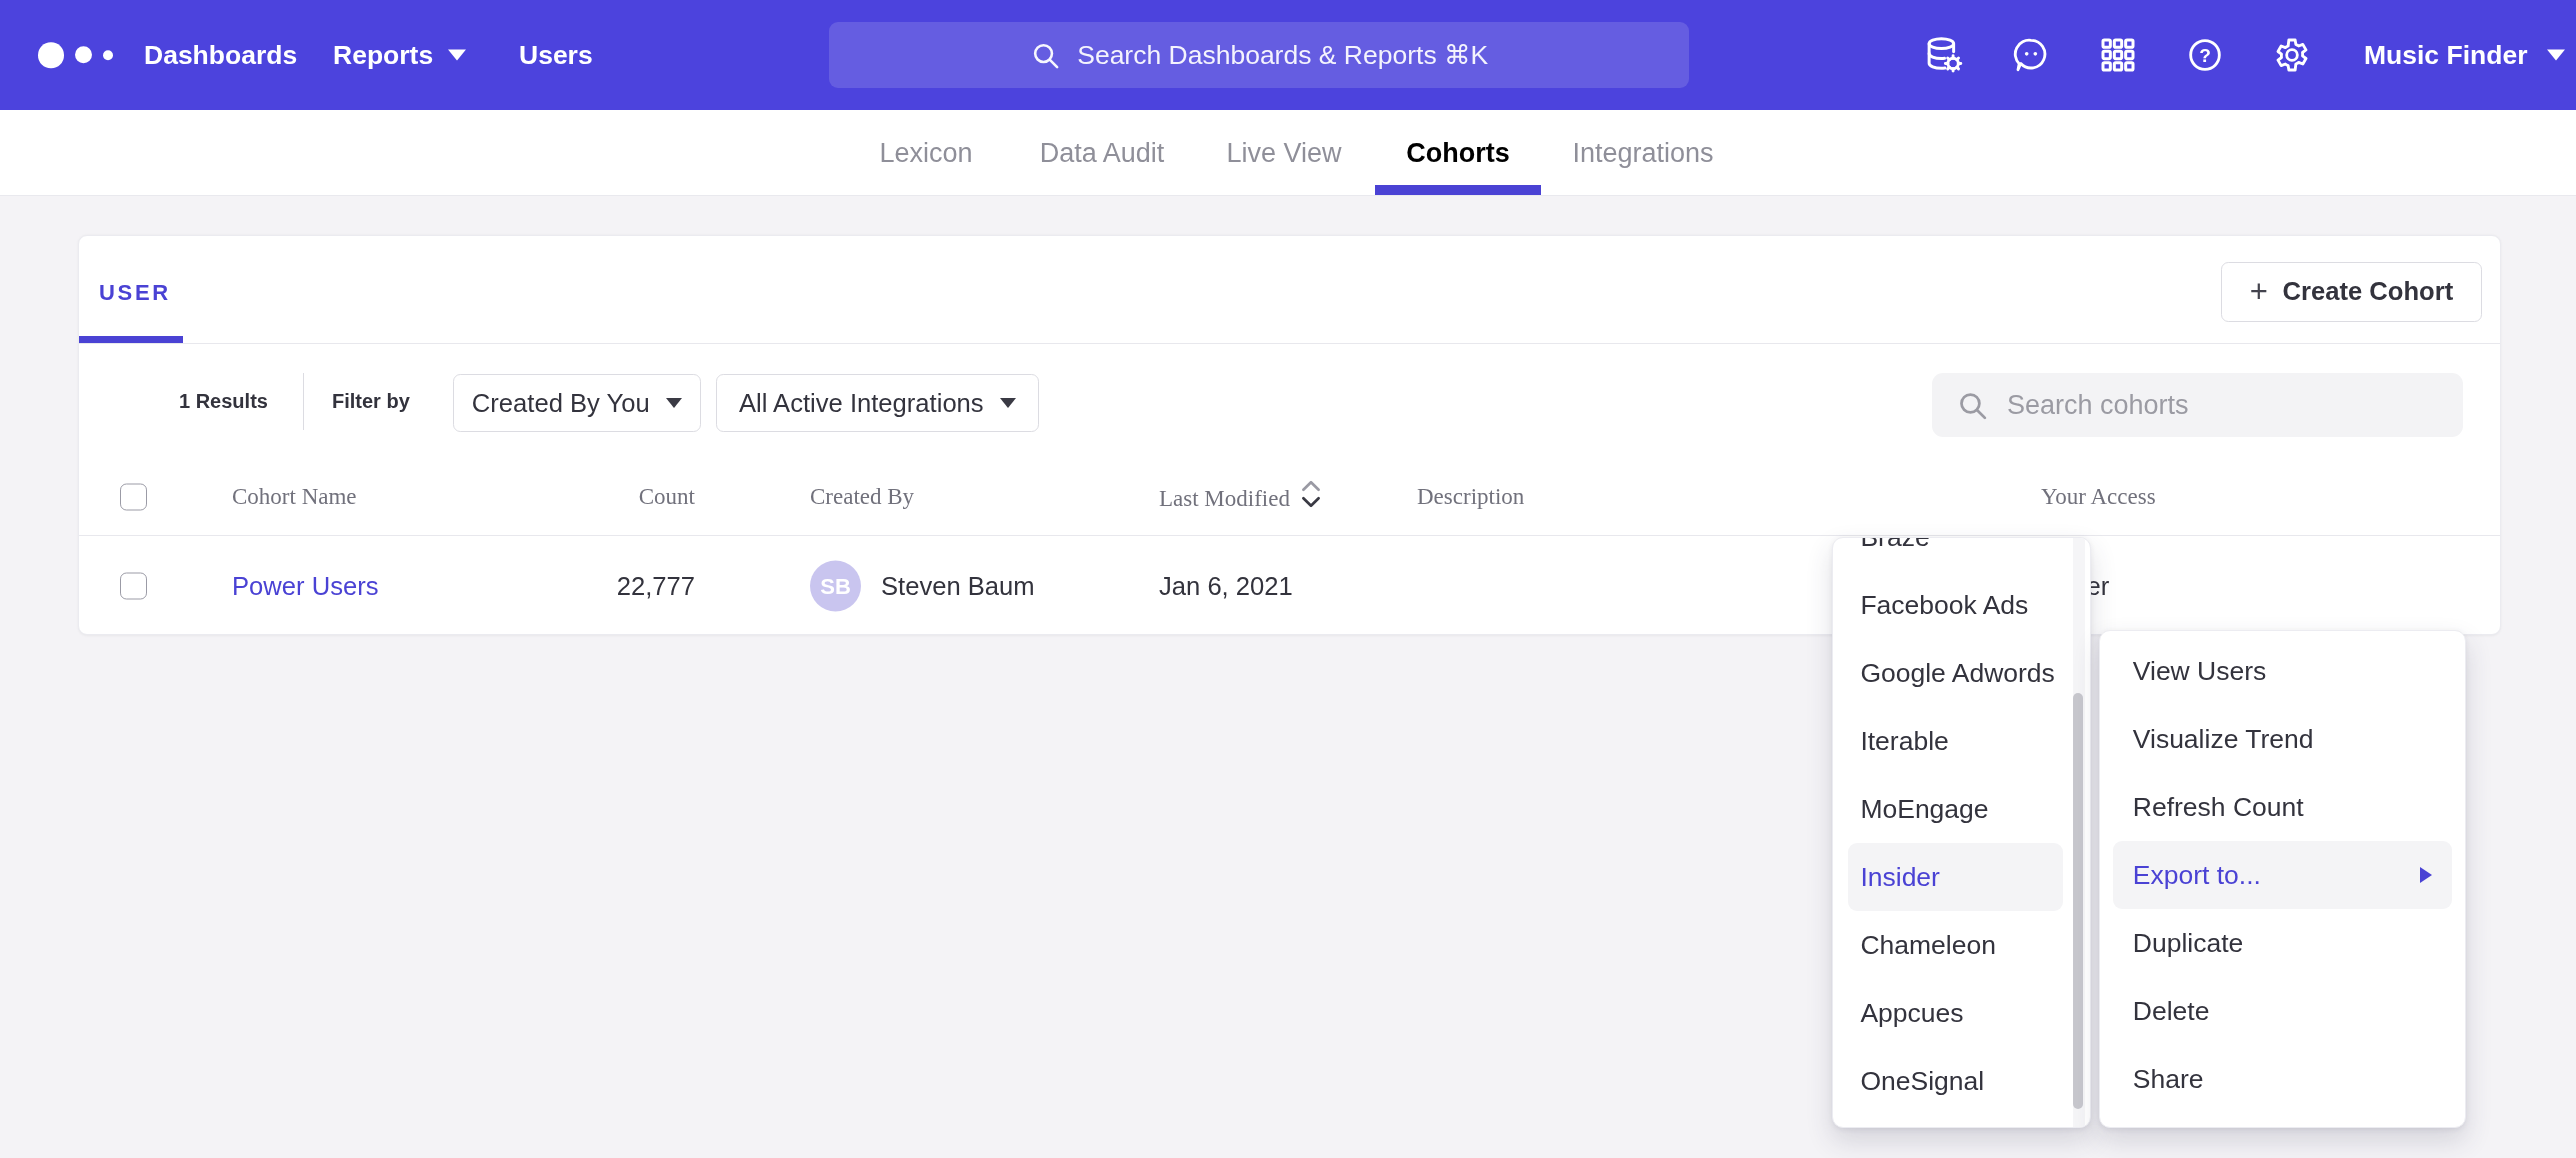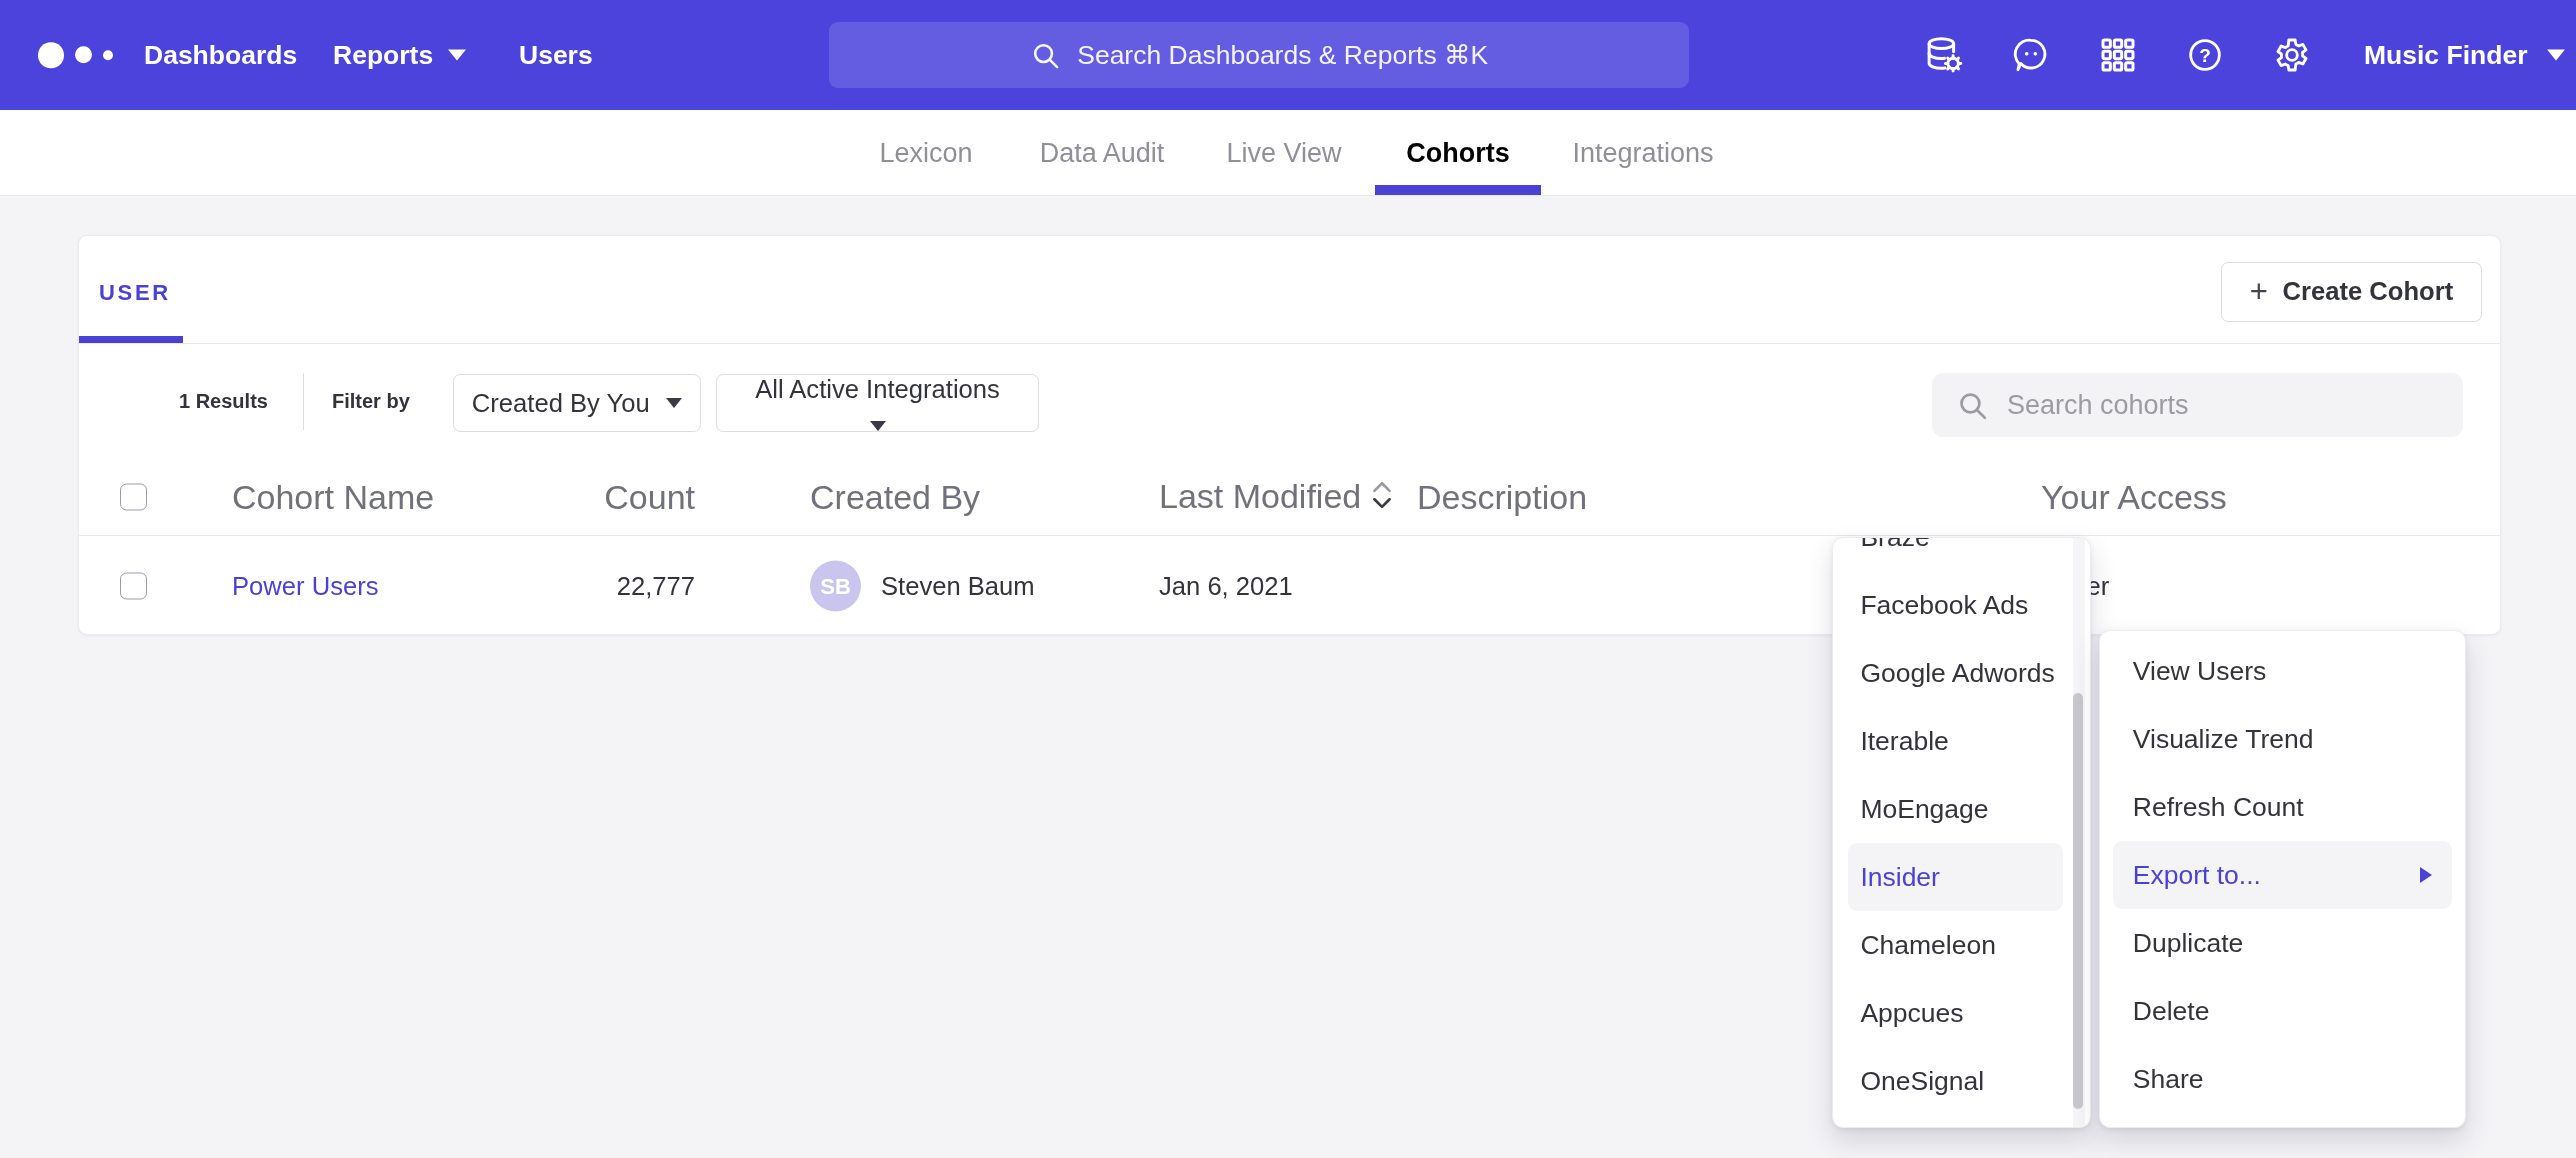--- a/index.html
+++ b/index.html
@@ -55,30 +55,30 @@
     font-size:25.6px; font-weight:600; color:#33333d; cursor:pointer;
   }
   .create-btn .plus { font-size:31px; font-weight:400; color:#44444e; line-height:1; }
   .filters-text { position:absolute; font-size:20px; font-weight:700; color:#33333d; top:154px; }
   .f-results { left:100px; } .f-filterby { left:253px; }
   .f-divider { position:absolute; left:224px; top:137px; width:0.9px; height:57px; background:#dcdce2; }
   .filter-btn {
     position:absolute; top:138px; height:58px; border:0.9px solid #dcdce2; border-radius:7.3px; background:#fff;
     display:flex; align-items:center; justify-content:center; gap:16.4px; font-size:25.6px; color:#33333d; cursor:pointer;
   }
-  .fb1 { left:374px; width:248px; } .fb2 { left:637px; width:323px;flex-direction:column; }
+  .fb1 { left:374px; width:248px; } .fb2 { left:637px; width:323px; }
   .filter-btn .caret { width:0;height:0;border-left:8.2px solid transparent;border-right:8.2px solid transparent;border-top:10px solid #3a3a44; }
   .cohort-search {
     position:absolute; left:1853px; top:137px; width:531px; height:64px;
     background:#f3f3f5; border-radius:11px; display:flex; align-items:center; gap:18px;
     padding-left:24px; color:#9b9ba3; font-size:27px; cursor:text;
   }
   
   .thead { position:absolute; left:0; top:222px; width:100%; height:78px; border-bottom:0.9px solid #e8e8ed; }
-  .th { position:absolute; top:50%; transform:translateY(-50%); font-size:34px; color:#71717c; white-space:nowrap;}
+  .th { position:absolute; top:50%; transform:translateY(-50%); font-size:23px; color:#71717c; white-space:nowrap;font-family:Liberation Serif, serif;}
   .trow { position:absolute; left:0; top:300px; width:100%; height:100px; }
   .td { position:absolute; top:50%; transform:translateY(-50%); font-size:25.6px; color:#33333d; white-space:nowrap;}
   .col-name { left:153px; } .col-count { left:420px; width:196px; text-align:right; }
   .col-creator { left:731px; } .col-modified { left:1080px; }
   .col-desc { left:1338px; } .col-access { left:1962px; }
   .checkbox {
     position:absolute; left:41px; top:50%; transform:translateY(-50%);
     width:27px; height:27px; border:1.8px solid #9b9ba6; border-radius:6.4px; background:#fff; cursor:pointer;
   }
   .sort-icon { display:inline-block; vertical-align:-1.8px; margin-left:9px; cursor:pointer;}

